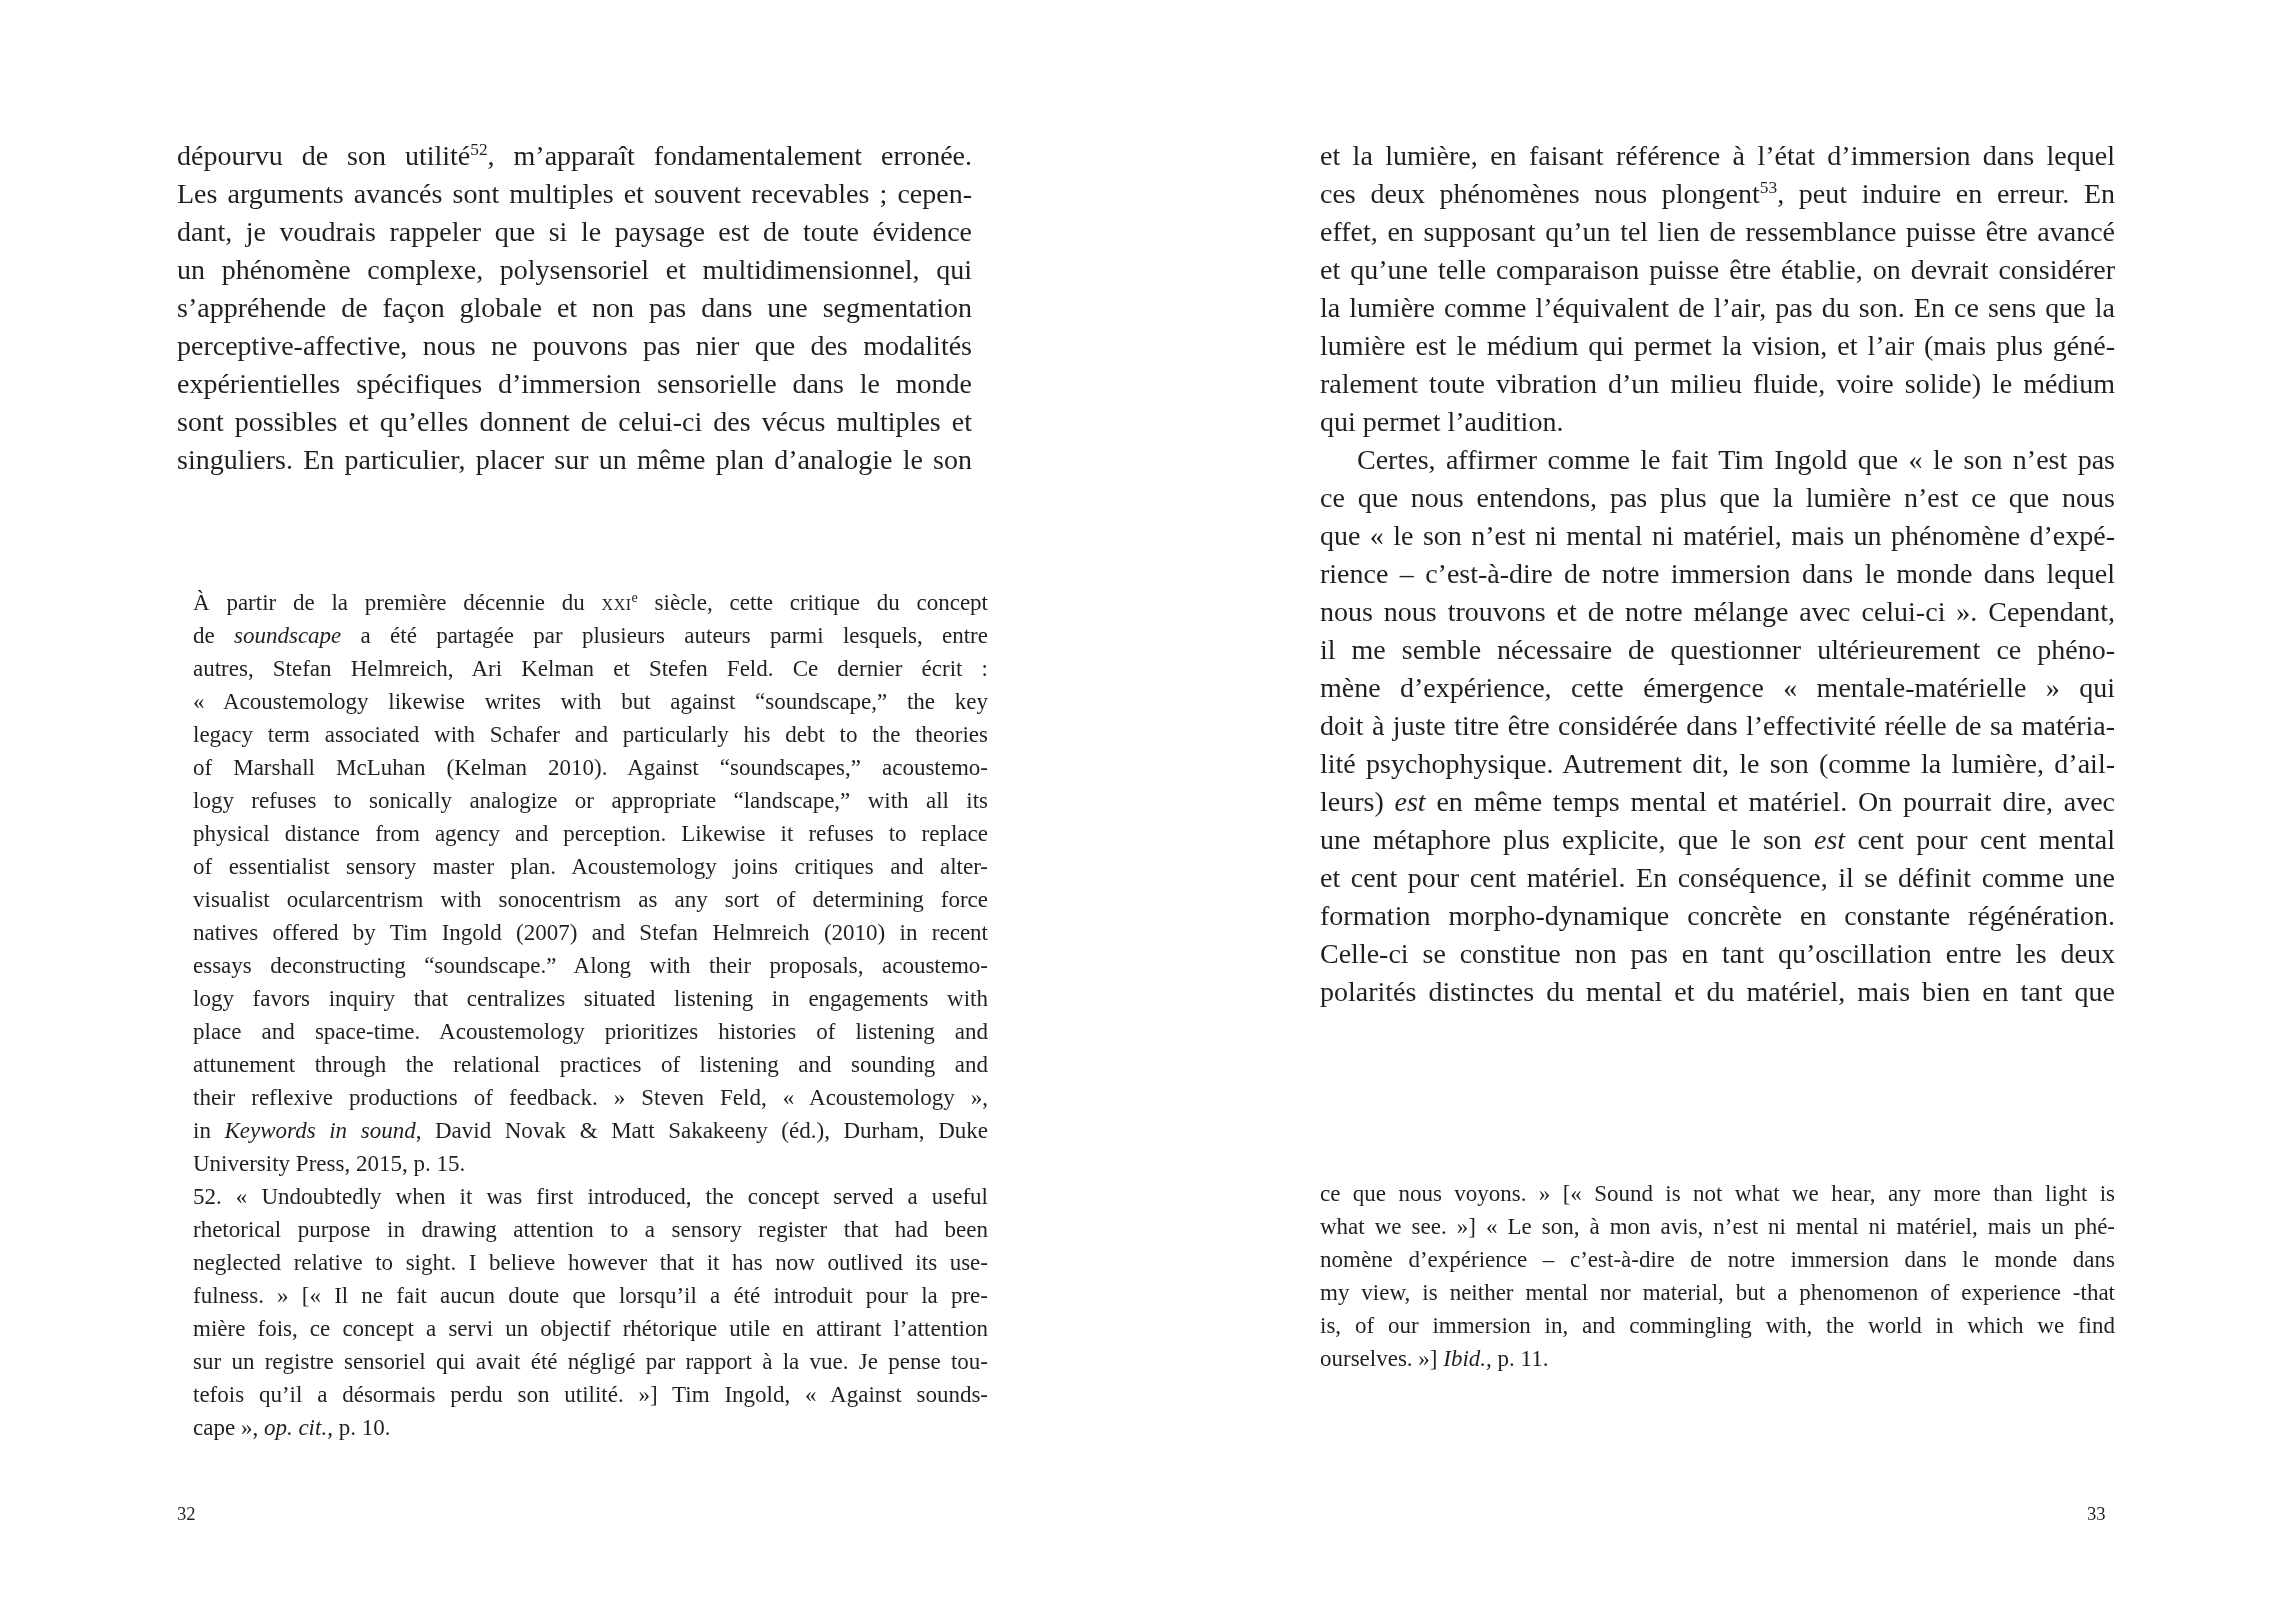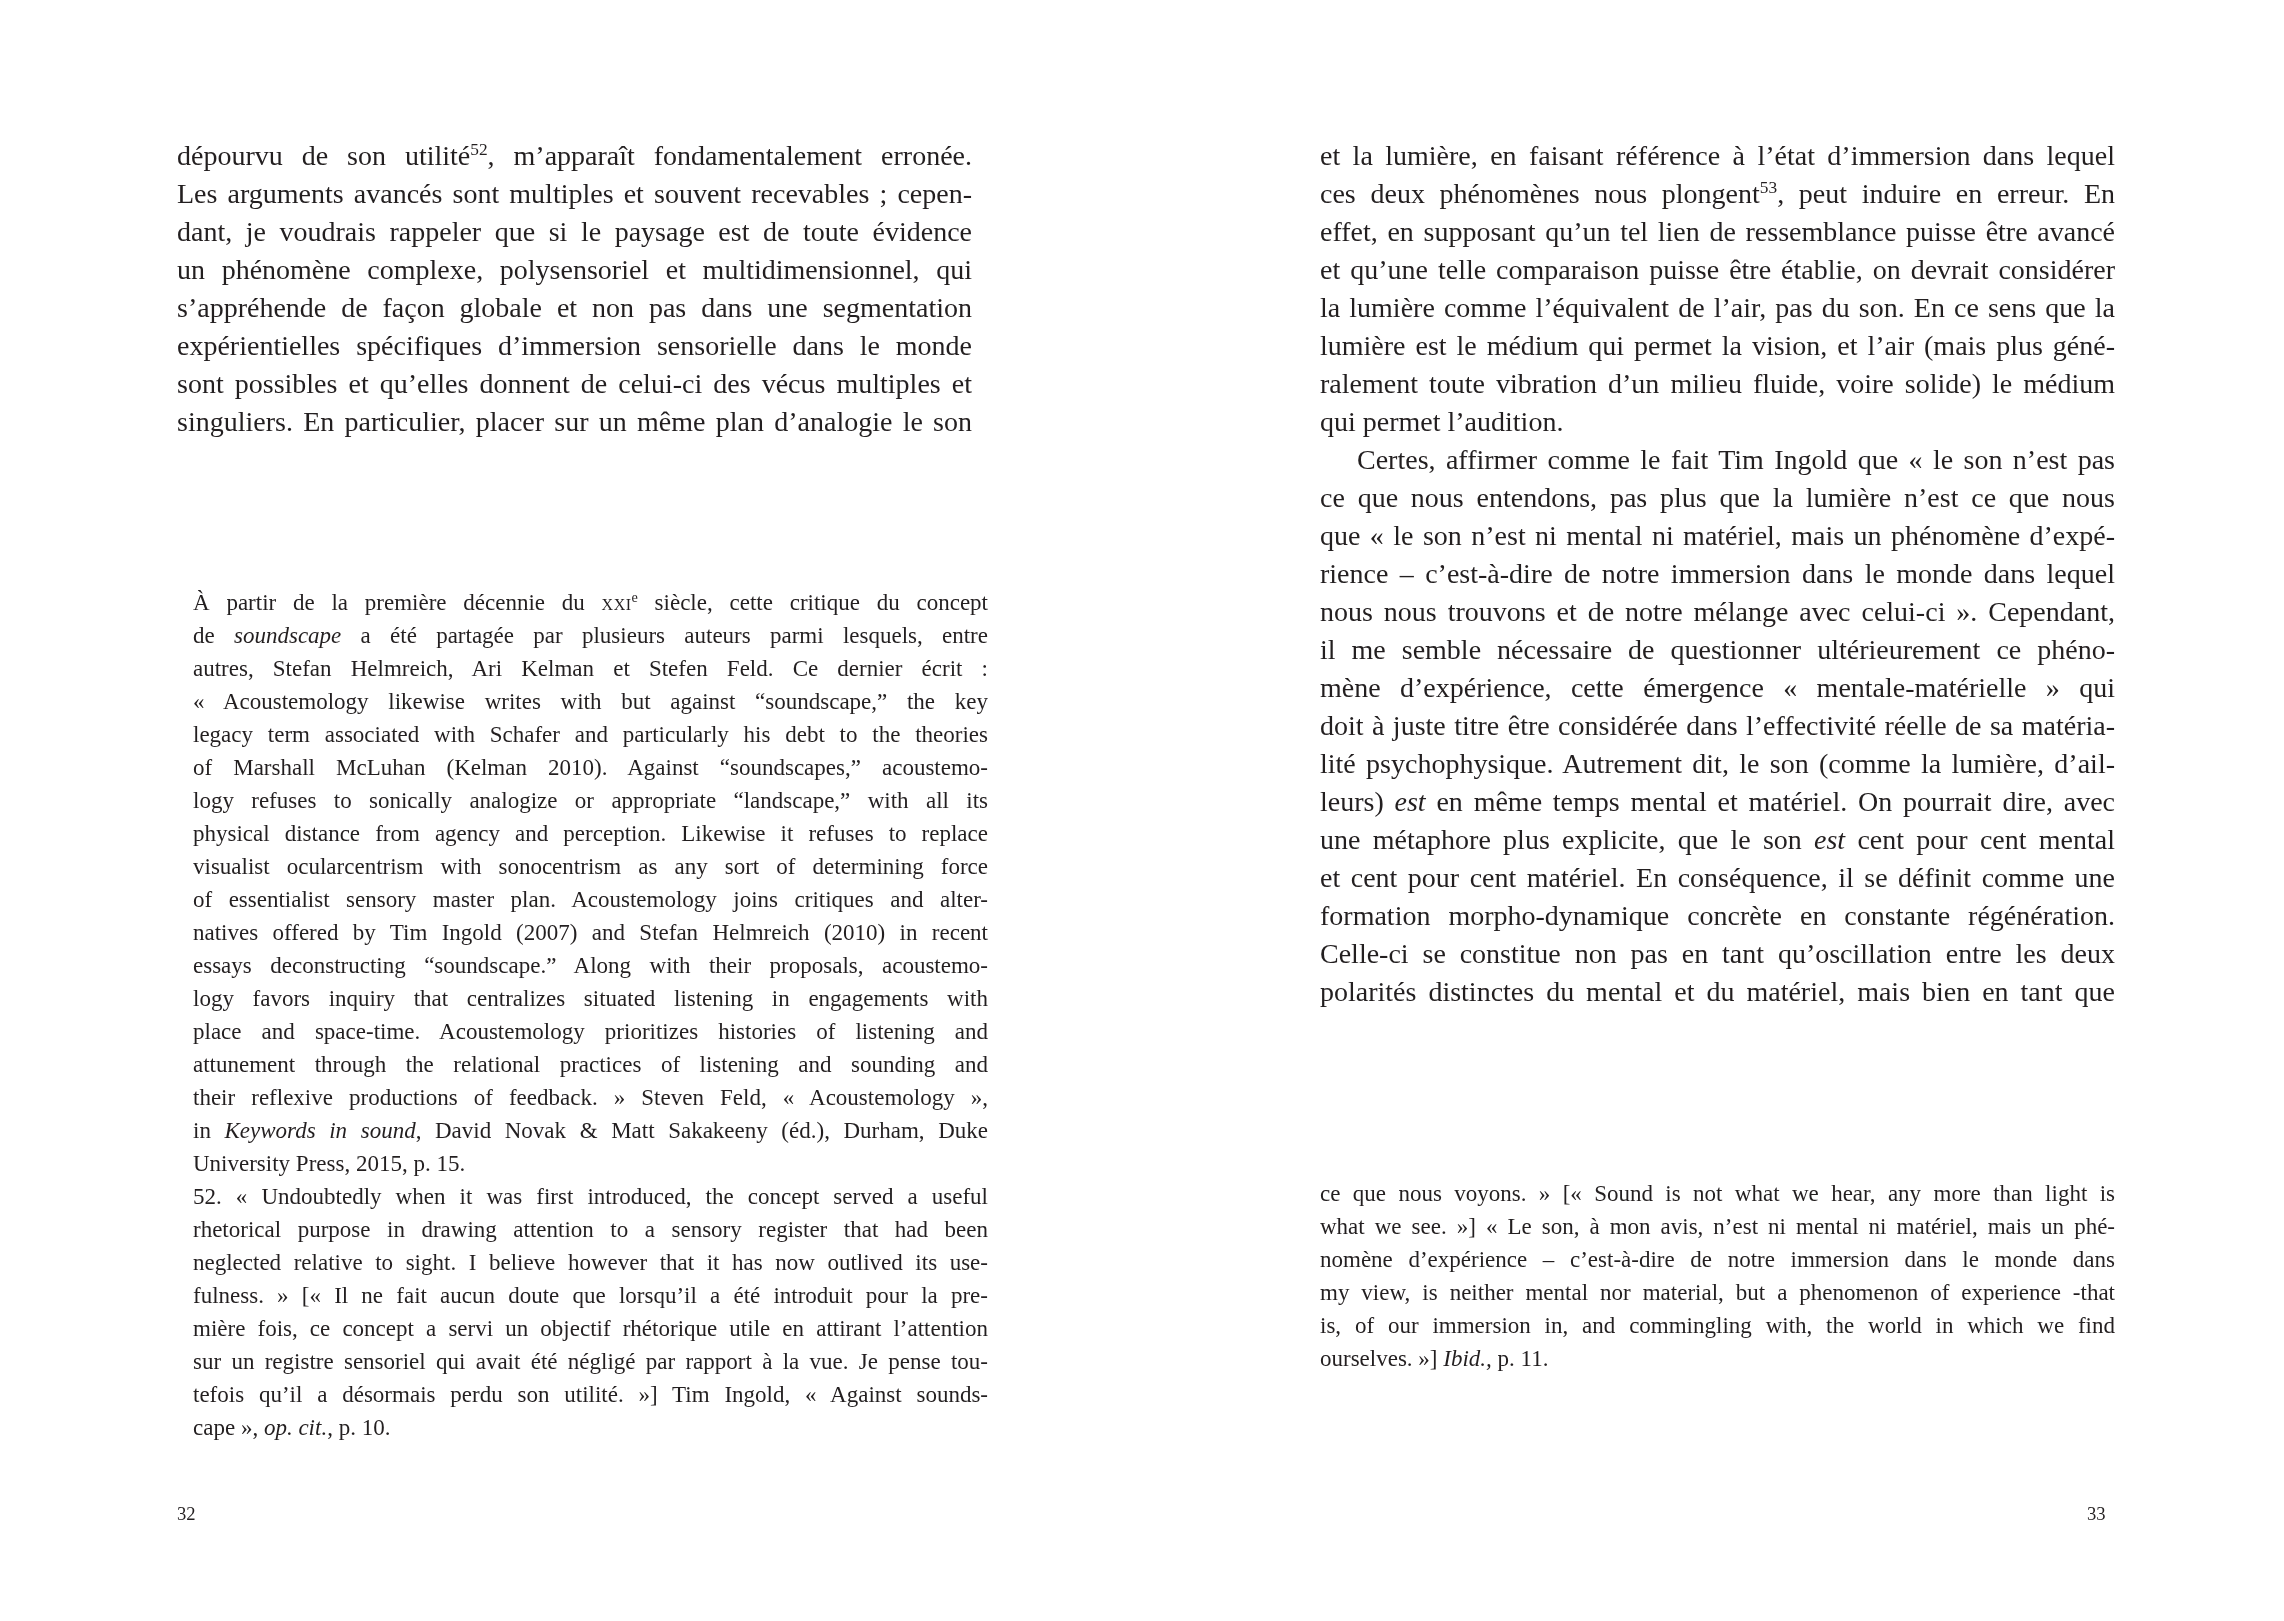--- a/index.html
+++ b/index.html
@@ -74,35 +74,36 @@
 </head>
 <body>
 
 <div class="page page-left">
   <div class="body-text">
       <span class="line"><span>dépourvu de son utilité</span><span class="seg-sup">52</span><span>, m’apparaît fondamentalement erronée.</span></span>
       <span class="line"><span>Les arguments avancés sont multiples et souvent recevables ; cepen-</span></span>
       <span class="line"><span>dant, je voudrais rappeler que si le paysage est de toute évidence</span></span>
       <span class="line"><span>un phénomène complexe, polysensoriel et multidimensionnel, qui</span></span>
       <span class="line"><span>s’appréhende de façon globale et non pas dans une segmentation</span></span>
+      <span class="line"><span>perceptive-affective, nous ne pouvons pas nier que des modalités</span></span>
       <span class="line"><span>expérientielles spécifiques d’immersion sensorielle dans le monde</span></span>
       <span class="line"><span>sont possibles et qu’elles donnent de celui-ci des vécus multiples et</span></span>
       <span class="line"><span>singuliers. En particulier, placer sur un même plan d’analogie le son</span></span>
     </div>
   <div class="footnotes">
       <span class="line"><span>À partir de la première décennie du </span><span class="seg-sc">xxi</span><span class="seg-sup">e</span><span> siècle, cette critique du concept</span></span>
       <span class="line"><span>de </span><span class="seg-i">soundscape</span><span> a été partagée par plusieurs auteurs parmi lesquels, entre</span></span>
       <span class="line"><span>autres, Stefan Helmreich, Ari Kelman et Stefen Feld. Ce dernier écrit :</span></span>
       <span class="line"><span>« Acoustemology likewise writes with but against “soundscape,” the key</span></span>
       <span class="line"><span>legacy term associated with Schafer and particularly his debt to the theories</span></span>
       <span class="line"><span>of Marshall McLuhan (Kelman 2010). Against “soundscapes,” acoustemo-</span></span>
       <span class="line"><span>logy refuses to sonically analogize or appropriate “landscape,” with all its</span></span>
       <span class="line"><span>physical distance from agency and perception. Likewise it refuses to replace</span></span>
+      <span class="line"><span>of essentialist sensory master plan. Acoustemology joins critiques and alter-</span></span>
       <span class="line"><span>visualist ocularcentrism with sonocentrism as any sort of determining force</span></span>
-      <span class="line"><span>of essentialist sensory master plan. Acoustemology joins critiques and alter-</span></span>
       <span class="line"><span>natives offered by Tim Ingold (2007) and Stefan Helmreich (2010) in recent</span></span>
       <span class="line"><span>essays deconstructing “soundscape.” Along with their proposals, acoustemo-</span></span>
       <span class="line"><span>logy favors inquiry that centralizes situated listening in engagements with</span></span>
       <span class="line"><span>place and space-time. Acoustemology prioritizes histories of listening and</span></span>
       <span class="line"><span>attunement through the relational practices of listening and sounding and</span></span>
       <span class="line"><span>their reflexive productions of feedback. » Steven Feld, « Acoustemology »,</span></span>
       <span class="line"><span>in </span><span class="seg-i">Keywords in sound</span><span>, David Novak &amp; Matt Sakakeeny (éd.), Durham, Duke</span></span>
       <span class="line last"><span>University Press, 2015, p. 15.</span></span>
       <span class="line"><span>52. « Undoubtedly when it was first introduced, the concept served a useful</span></span>
       <span class="line"><span>rhetorical purpose in drawing attention to a sensory register that had been</span></span>

